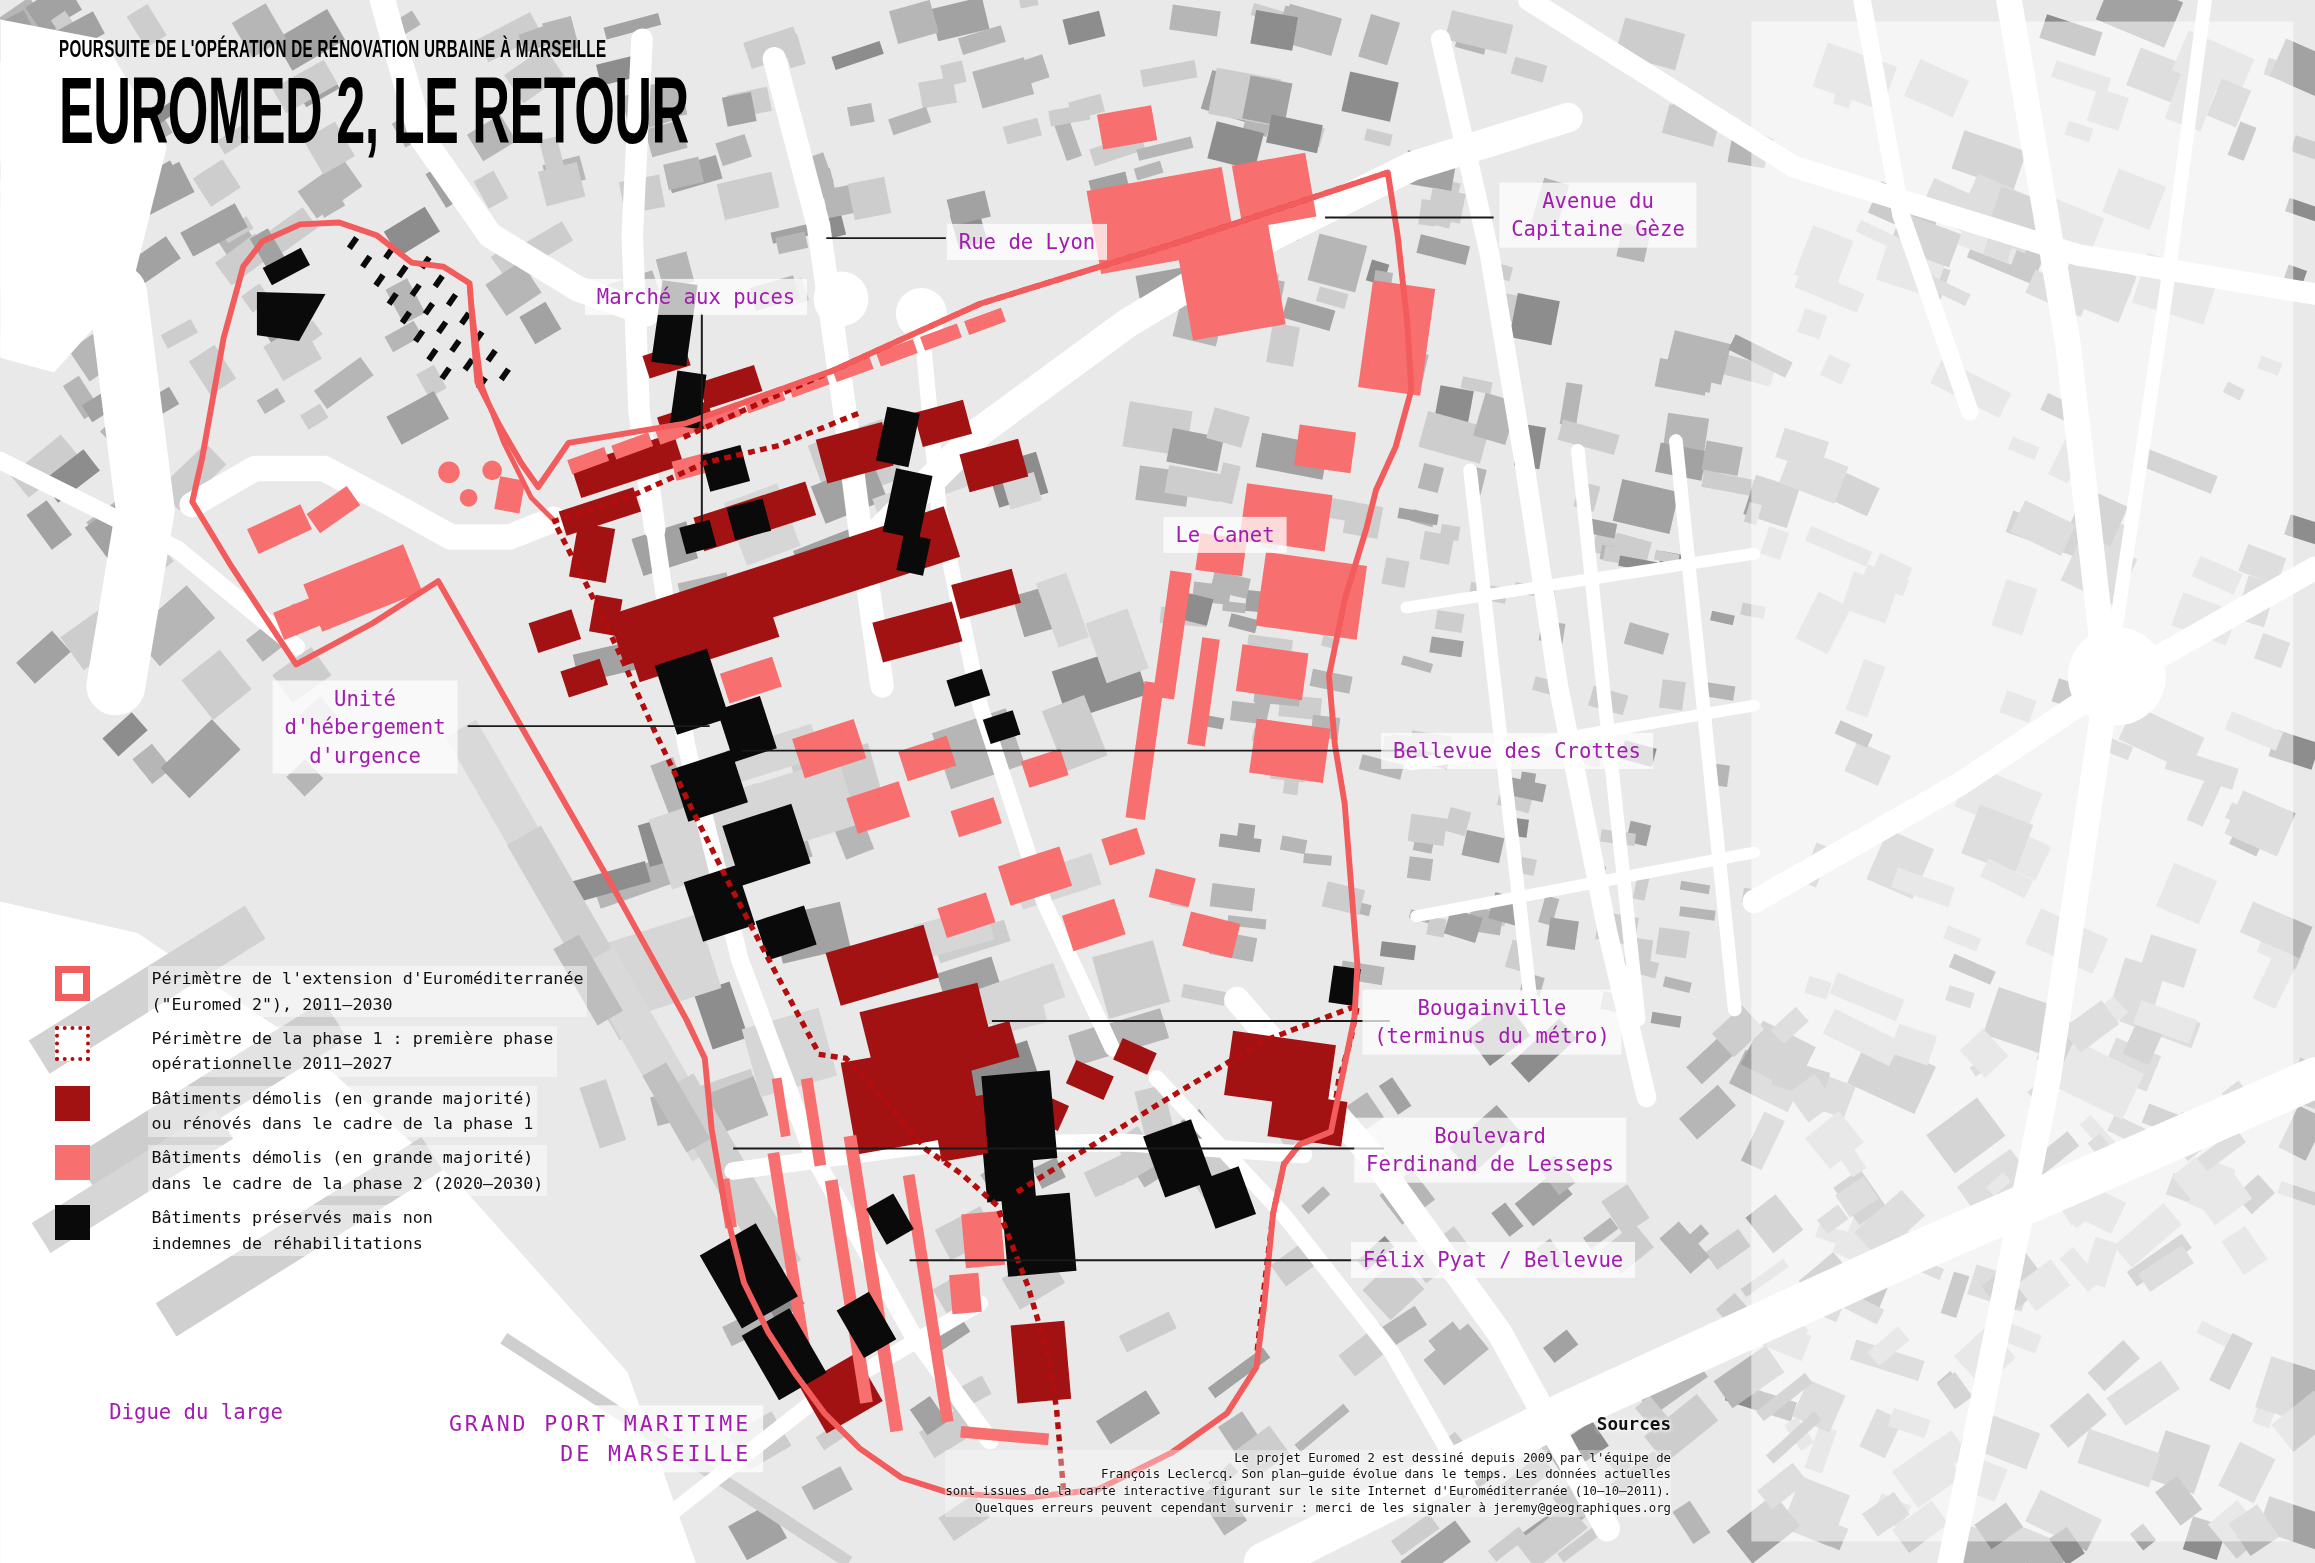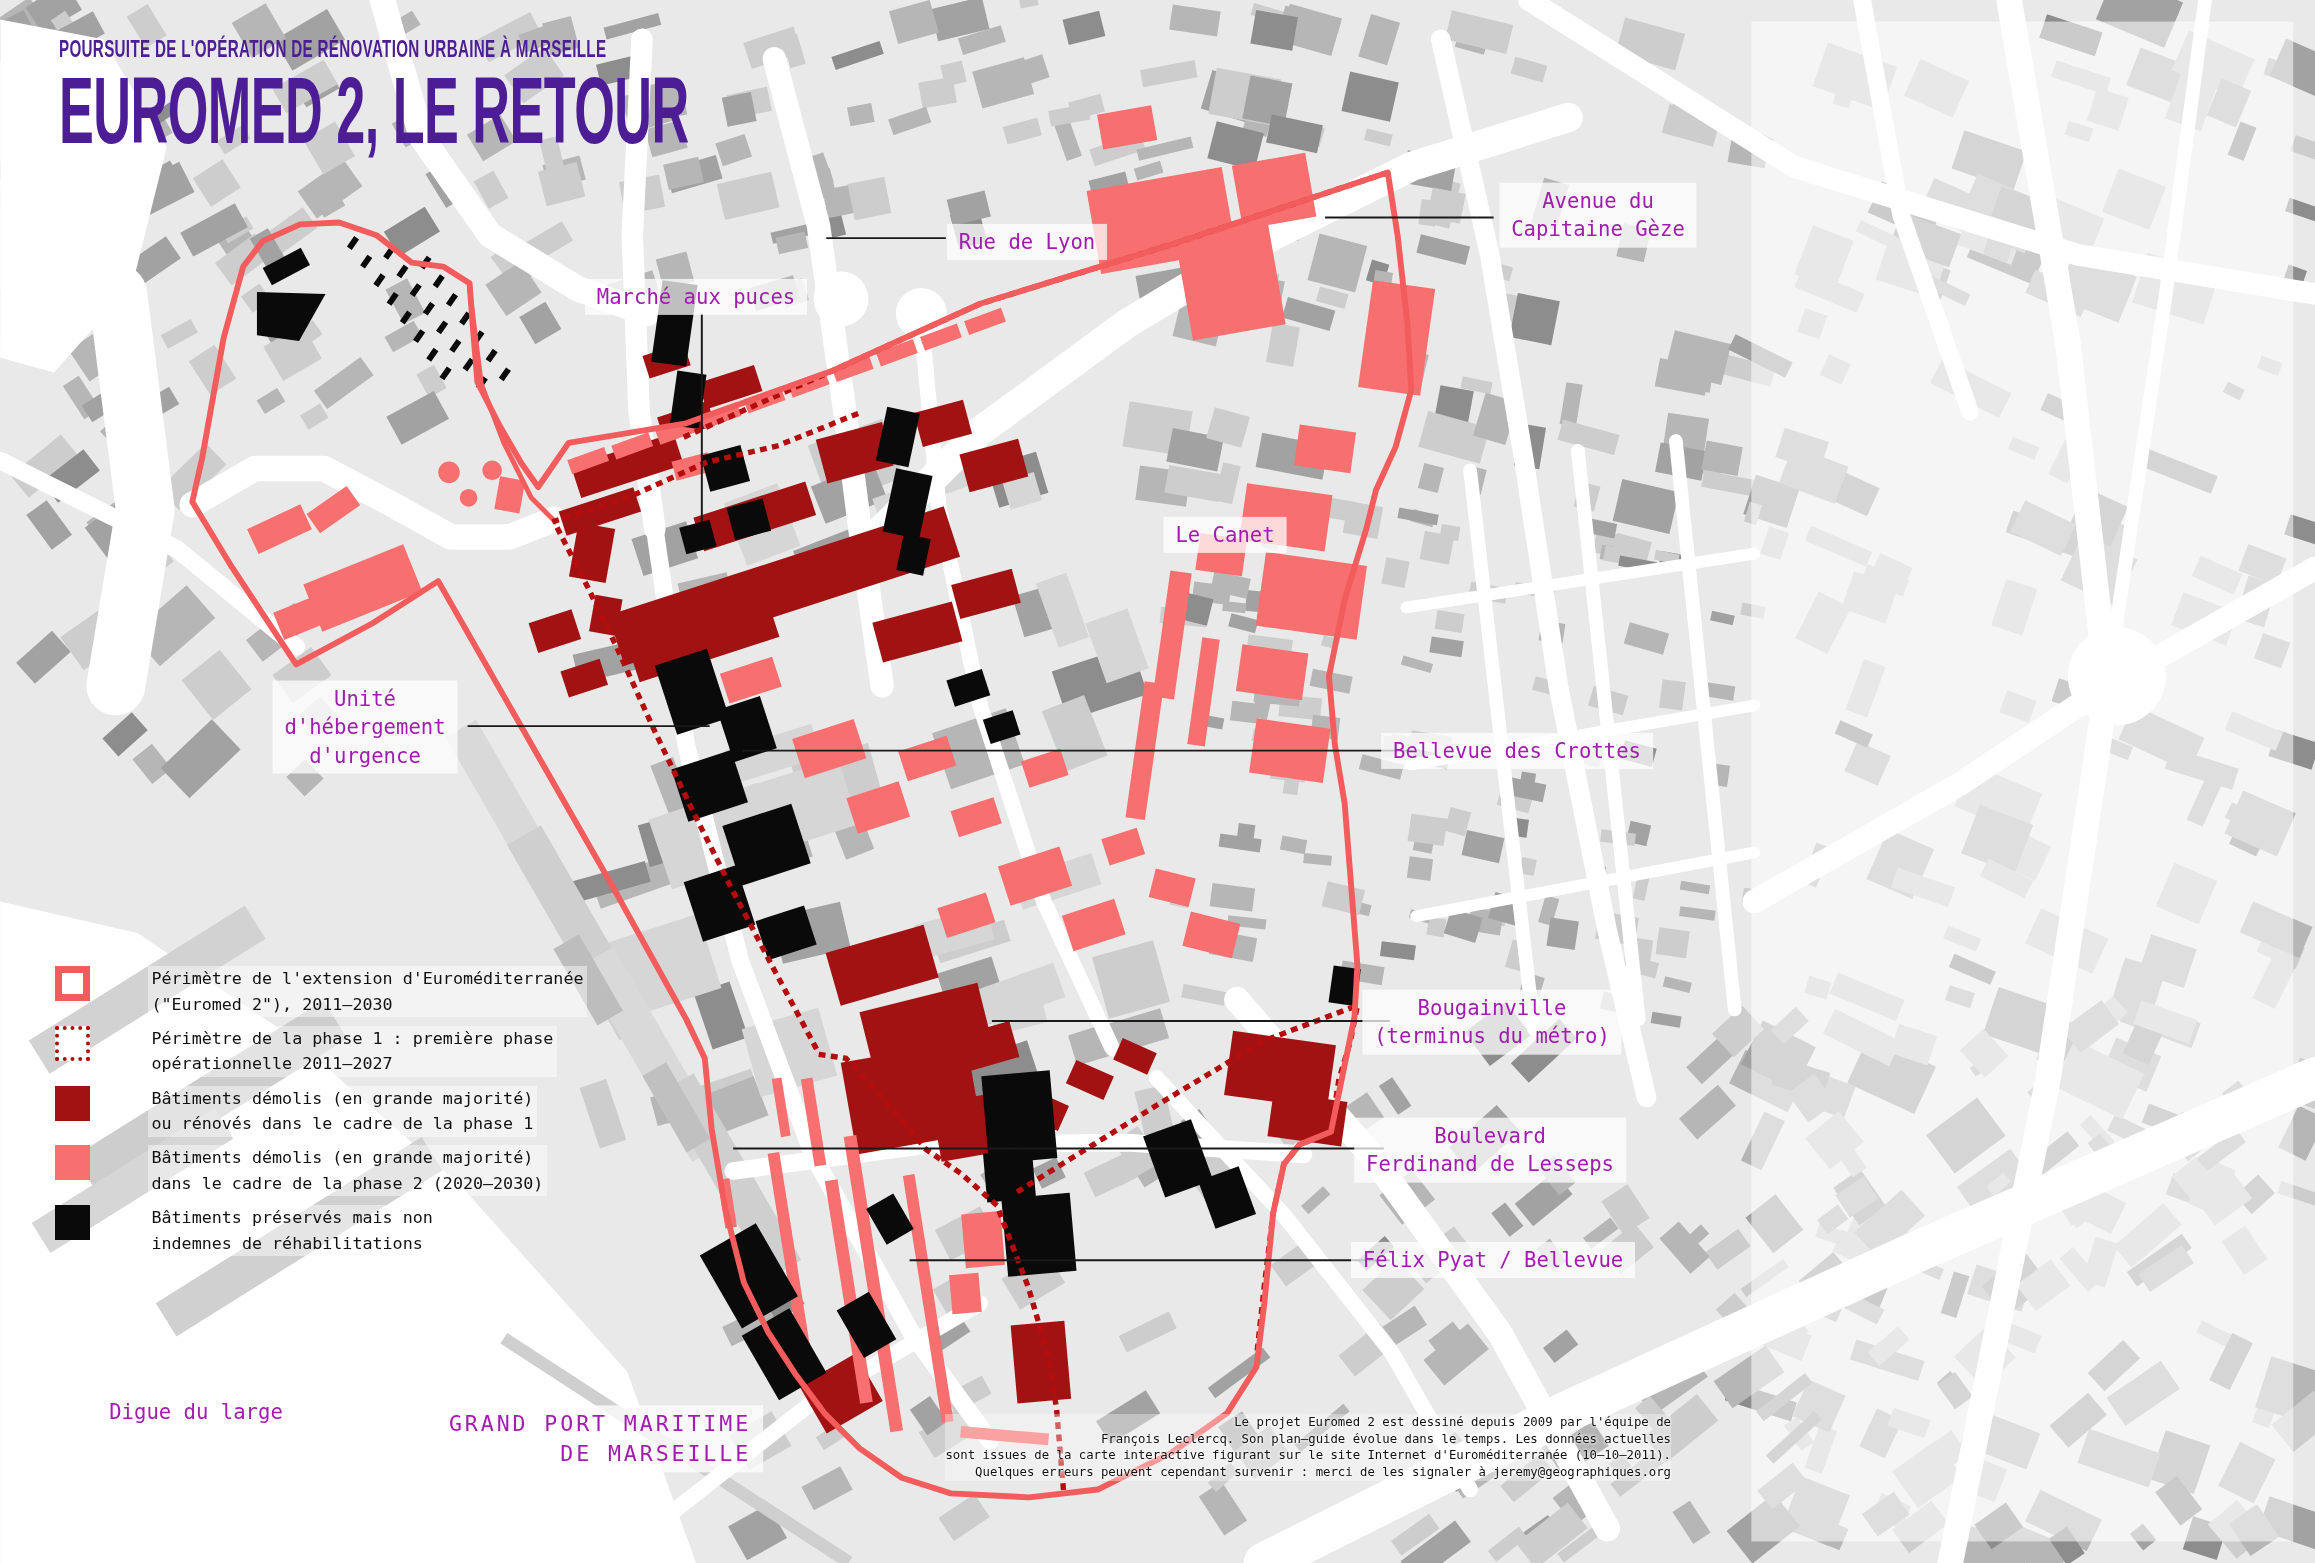--- a/index.html
+++ b/index.html
@@ -1,20 +1,20 @@
 <!DOCTYPE html>
 <html><head>
 <meta charset="utf-8">
 <style>
   html,body{margin:0;padding:0;background:#fff;}
   #stage{position:relative;width:2315px;height:1563px;overflow:hidden;background:#e9e9e9;
          font-family:"DejaVu Sans Mono",monospace;}
   #map{position:absolute;left:0;top:0;}
   
-  .titlewrap{position:absolute;left:59px;top:35px;color:#4c1d95;}
+  .titlewrap{position:absolute;left:59px;top:35px;color:#000000;}
   .kicker{font-family:"Liberation Sans",sans-serif;font-weight:700;font-size:24.5px;
           letter-spacing:0.5px;transform:scaleX(.62);transform-origin:0 0;white-space:nowrap;}
   .maintitle{font-family:"Liberation Sans",sans-serif;font-weight:700;font-size:95px;
           letter-spacing:-1px;transform:scaleX(.55);transform-origin:0 0;white-space:nowrap;
           margin-top:2px;line-height:.95;}
   
   .mlabel{position:absolute;transform:translate(-50%,-50%);background:rgba(255,255,255,.74);
           padding:3.9px 11.8px;font-size:20.6px;line-height:1.38;color:#a21caf;text-align:center;
           white-space:pre-line;letter-spacing:0;}
   .mlabel.caps{font-size:21.6px;letter-spacing:2.9px;text-align:right;}
@@ -984,20 +984,21 @@
 dans le cadre de la phase 2 (2020–2030)</div>
     </div>
     <div class="lg-item">
       <div class="lg-sw fill_black"></div>
       <div class="lg-text">Bâtiments préservés mais non
 indemnes de réhabilitations</div>
     </div>
   </div>
 
   <div id="sources">
+    <div class="head">Sources</div>
     <div class="body">Le projet Euromed 2 est dessiné depuis 2009 par l'équipe de
 François Leclercq. Son plan–guide évolue dans le temps. Les données actuelles
 sont issues de la carte interactive figurant sur le site Internet d'Euroméditerranée (10–10–2011).
 Quelques erreurs peuvent cependant survenir : merci de les signaler à jeremy@geographiques.org</div>
   </div>
 
 </div>
 
 
 </body></html>

